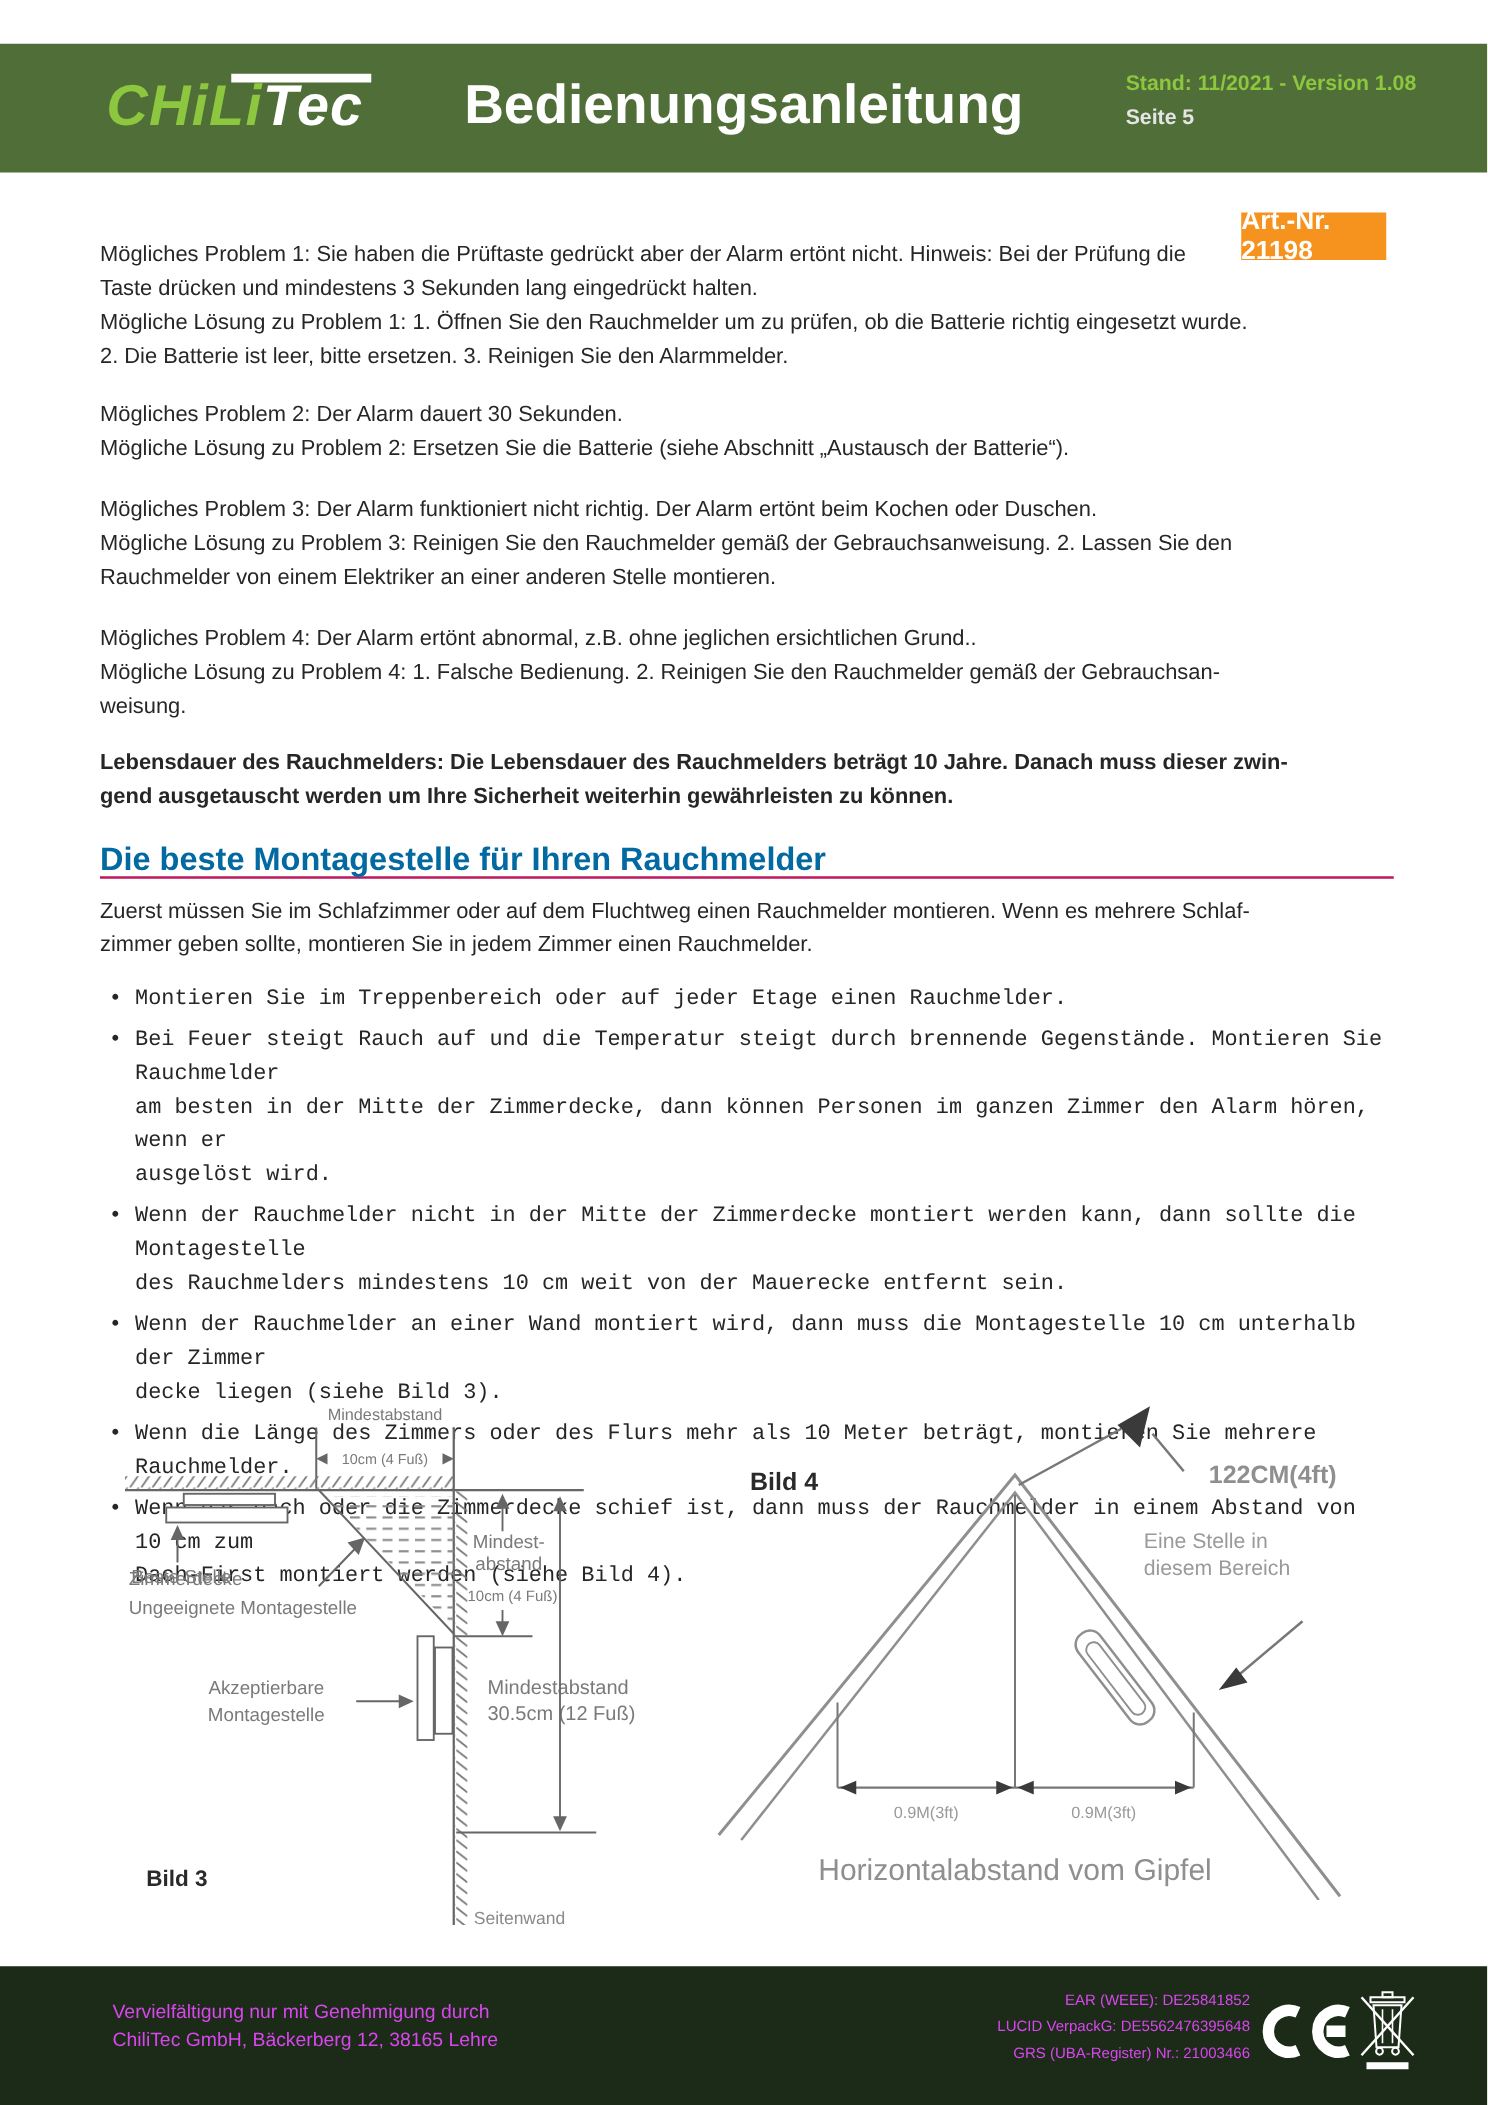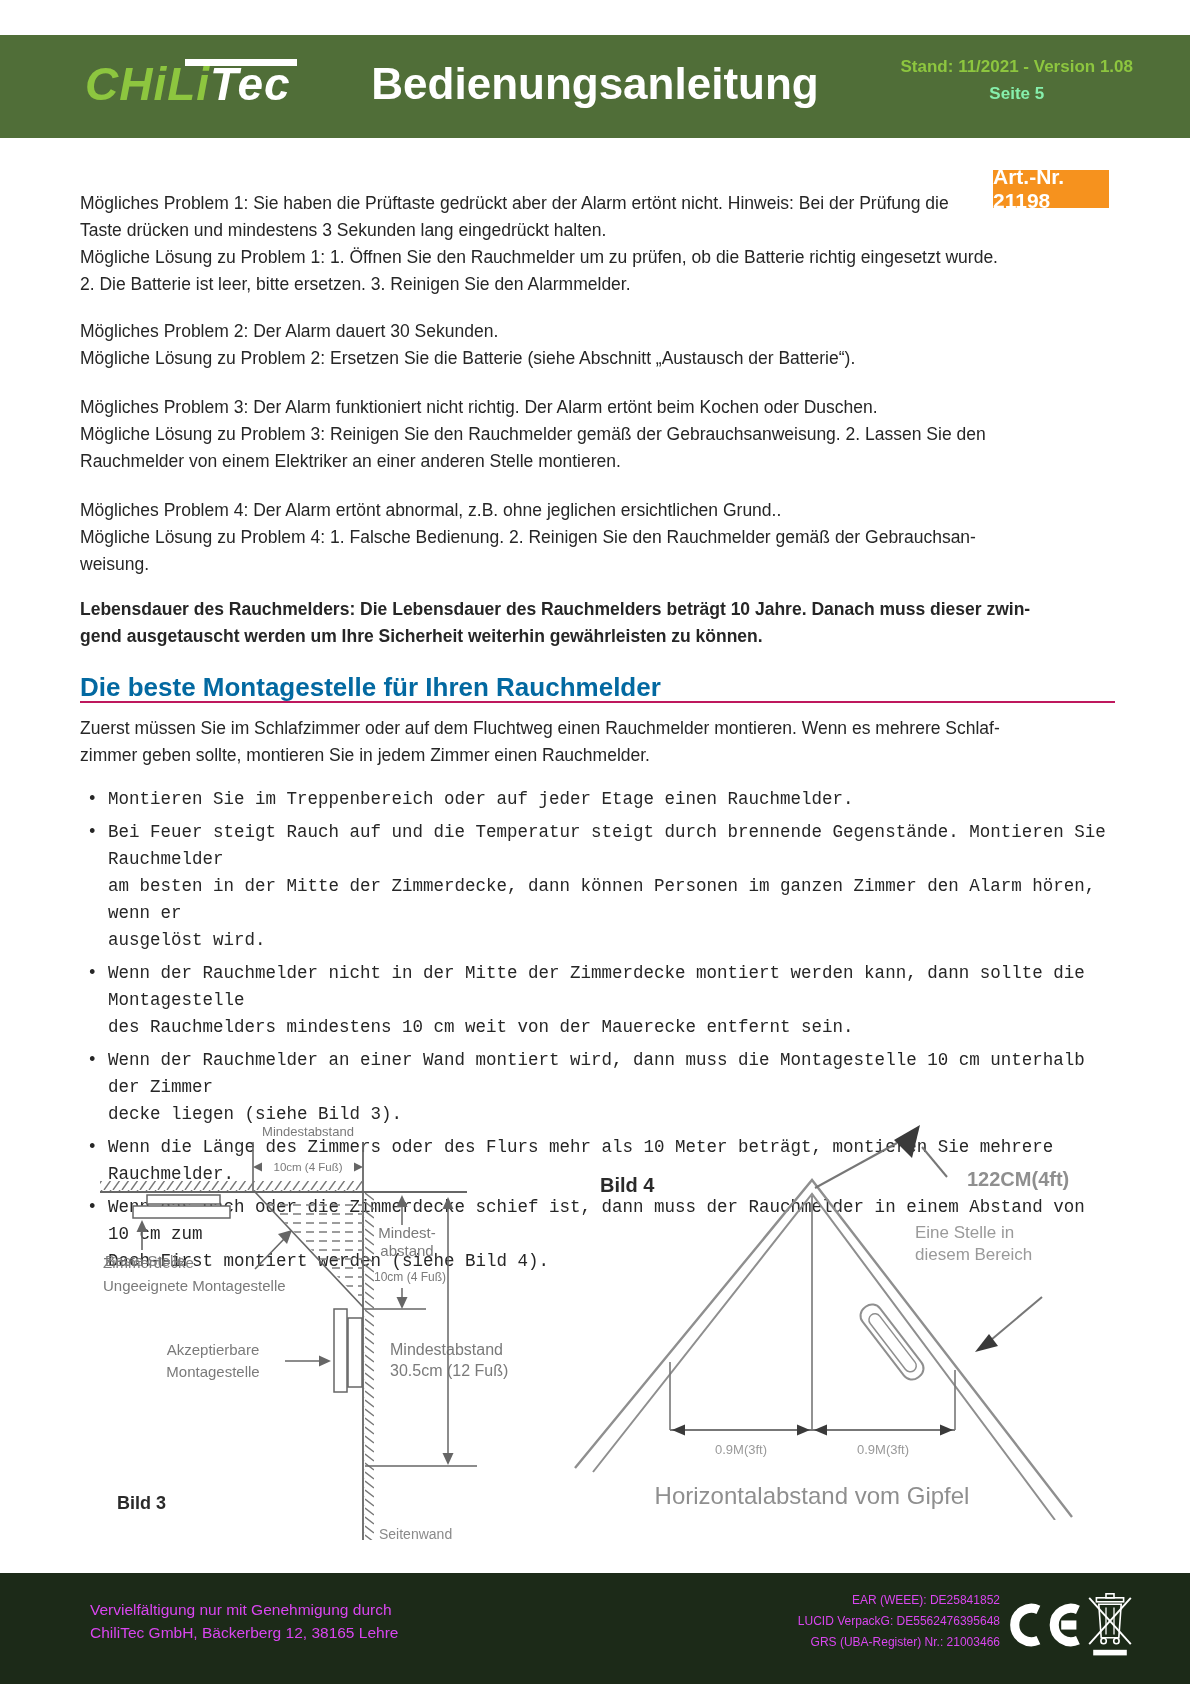--- a/index.html
+++ b/index.html
@@ -8,23 +8,23 @@
 
   
   .header{position:absolute;left:0;top:35px;width:1190px;height:103px;background:#506e38;}
   .logo{position:absolute;left:85px;top:26px;font-style:italic;font-weight:bold;
         font-size:46px;letter-spacing:1px;line-height:1;}
   .logo .lg{color:#8dc63f;text-align:right;}
   .logo .lw{color:#ffffff;}
   .logo-bar{position:absolute;top:-2px;right:-6px;width:112px;height:7px;background:#ffffff;}
   .hdr-title{position:absolute;left:0;top:24px;width:100%;text-align:center;color:#ffffff;
         font-size:44px;font-weight:bold;letter-spacing:0px;}
-  .hdr-right{position:absolute;right:57px;top:22px;text-align:center;line-height:1.2;}
+  .hdr-right{position:absolute;right:57px;top:22px;text-align:left;line-height:1.2;}
   .hdr-version{color:#8dc63f;font-weight:bold;font-size:17px;}
-  .hdr-page{color:#86efac;font-weight:bold;font-size:17px;margin-top:7px;}
+  .hdr-page{color:#e5e5e5;font-weight:bold;font-size:17px;margin-top:7px;}
 
   
   .badge{position:absolute;left:993px;top:170px;width:116px;height:38px;background:#f6921e;
          color:#ffffff;font-weight:bold;font-size:21px;display:flex;align-items:center;
          justify-content:center;}
 
   
   .body-text{position:absolute;left:80px;top:190px;width:1035px;font-size:17.5px;line-height:27px;}
   .para{margin:0;white-space:pre-line;}
   .mt20{margin-top:20px;}

